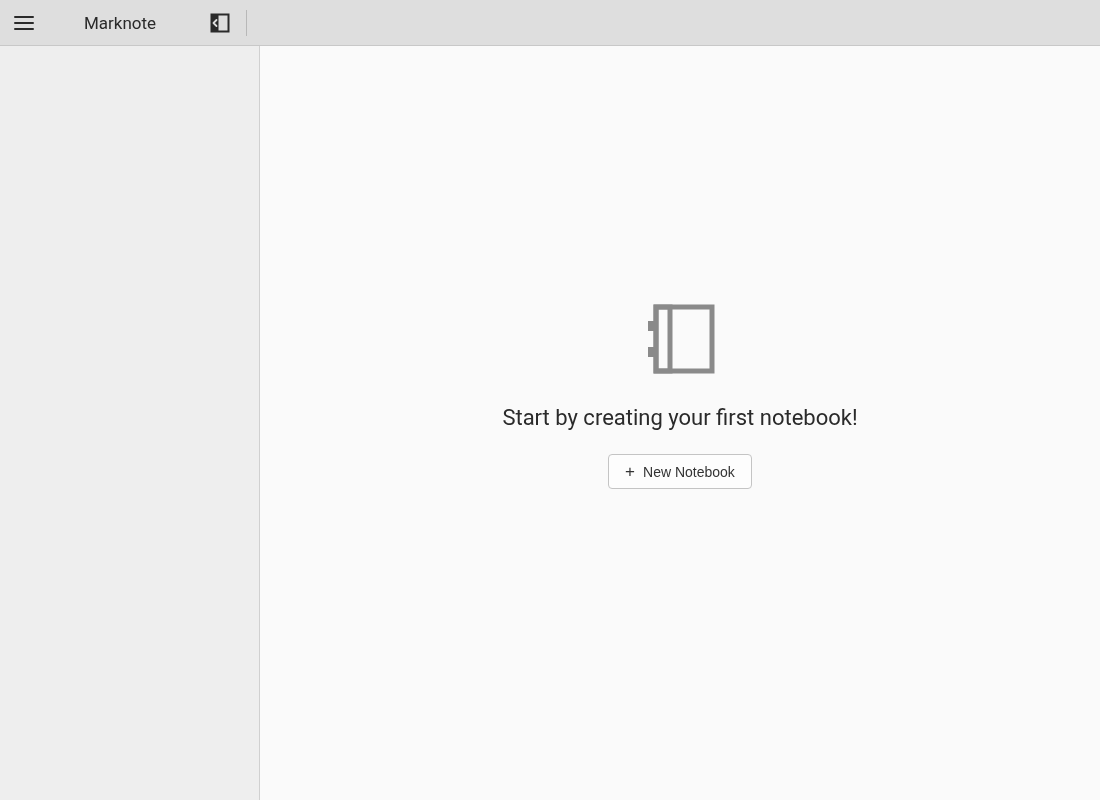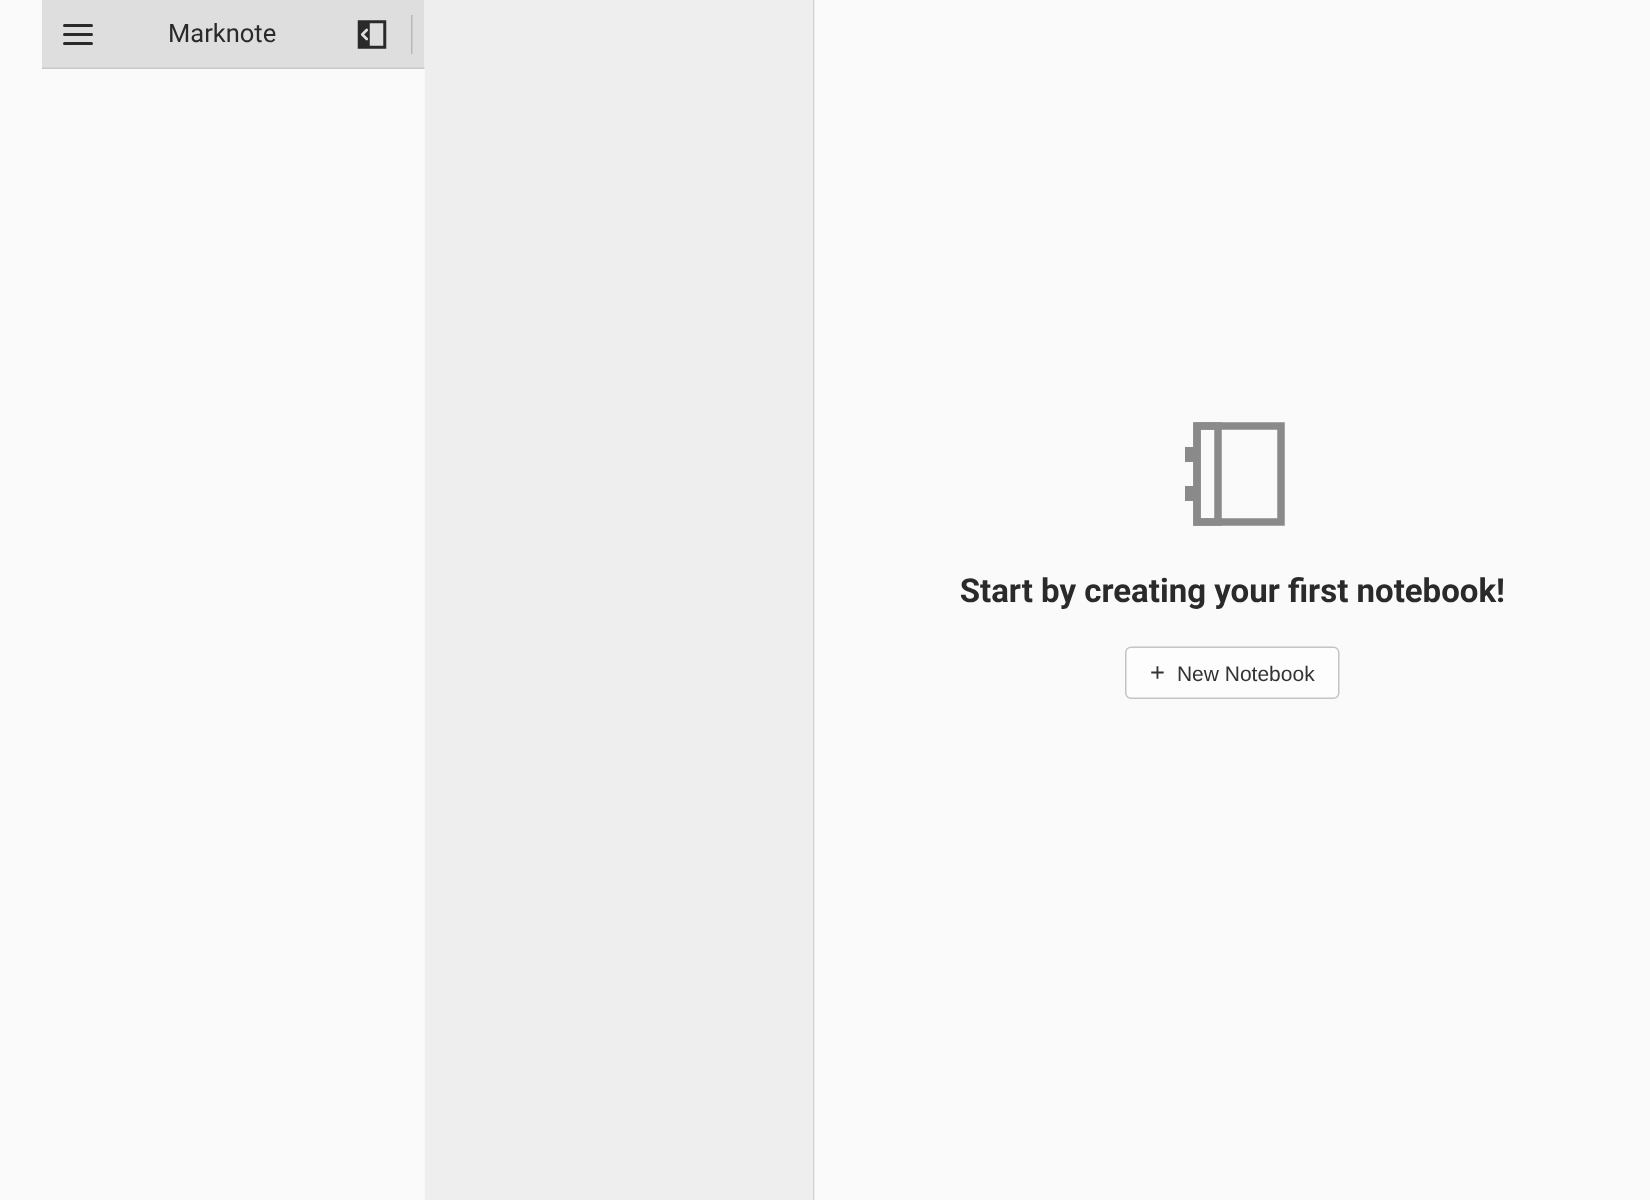--- a/index.html
+++ b/index.html
@@ -9,23 +9,22 @@
     }
     body {
       font-family: -apple-system, BlinkMacSystemFont, "Segoe UI", Roboto, sans-serif;
       width: 1100px;
       height: 800px;
       overflow: hidden;
       background: #fafafa;
     }
     .app {
       display: flex;
-      flex-direction: row;
+      flex-direction: column;
       height: 100%;
-      padding-left: 28px;
     }
     .header {
       height: 46px;
       background: #dedede;
       border-bottom: 1px solid #c8c8c8;
       display: flex;
       align-items: center;
       padding: 0 8px;
     }
     .hamburger-btn {
@@ -85,21 +84,21 @@
       flex-direction: column;
       align-items: center;
       gap: 24px;
       transform: translateY(-30px);
     }
     .notebook-icon {
       color: #8a8a8a;
     }
     .empty-message {
       font-size: 22px;
-      font-weight: 700;
+      font-weight: 400;
       color: #2a2a2a;
     }
     .new-notebook-btn {
       display: flex;
       align-items: center;
       gap: 8px;
       padding: 8px 16px;
       background: #fdfdfd;
       border: 1px solid #c4c4c4;
       border-radius: 4px;

